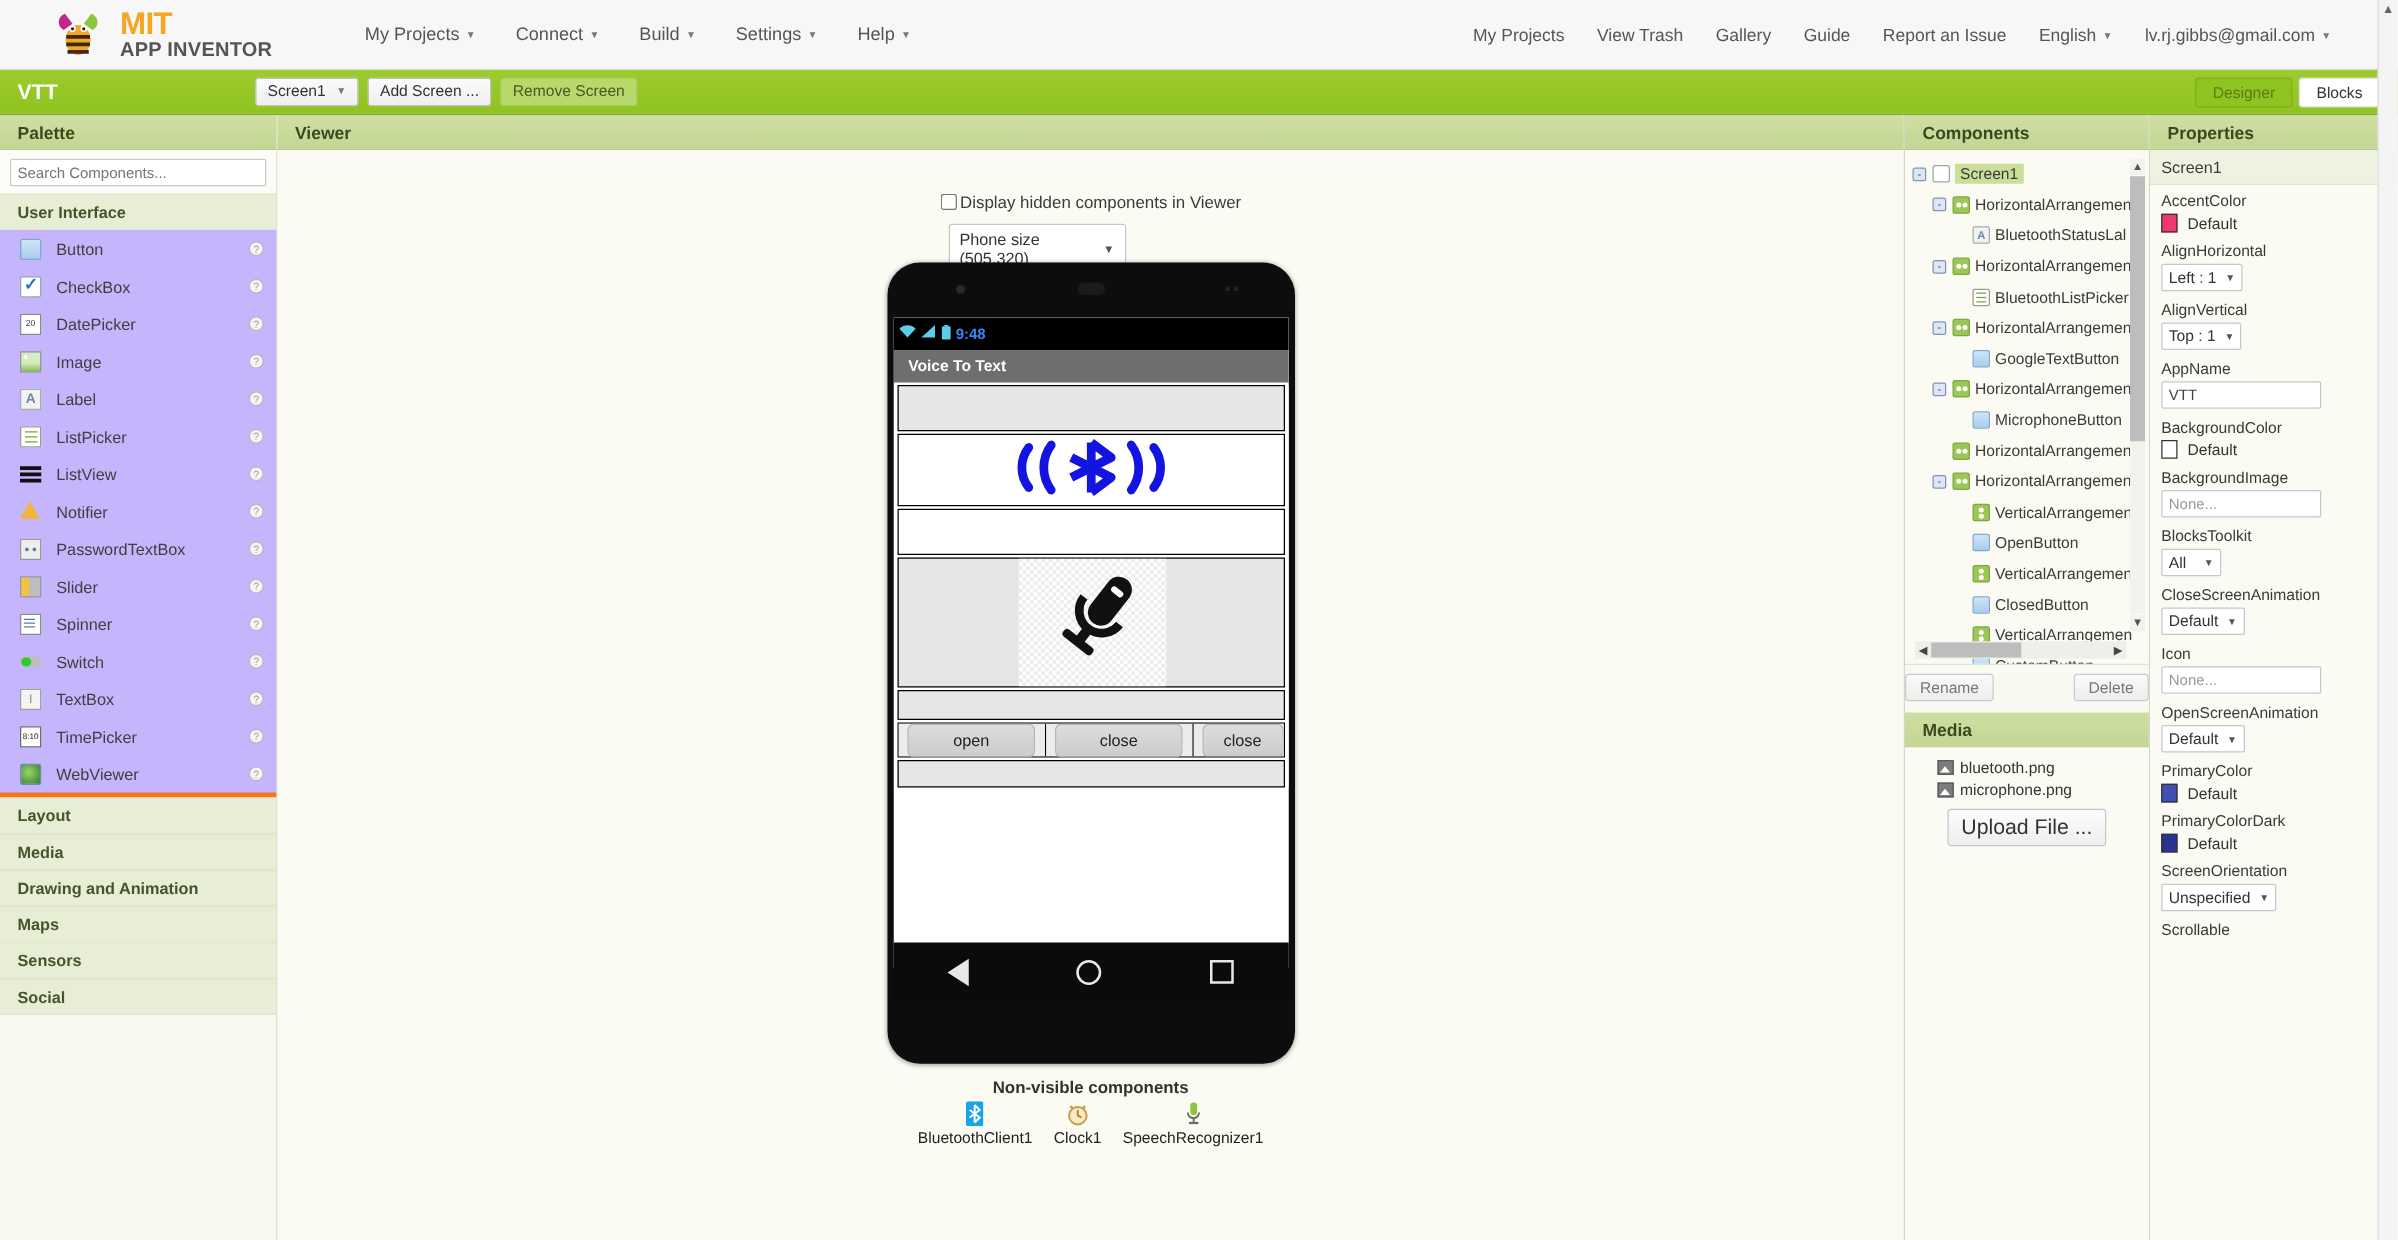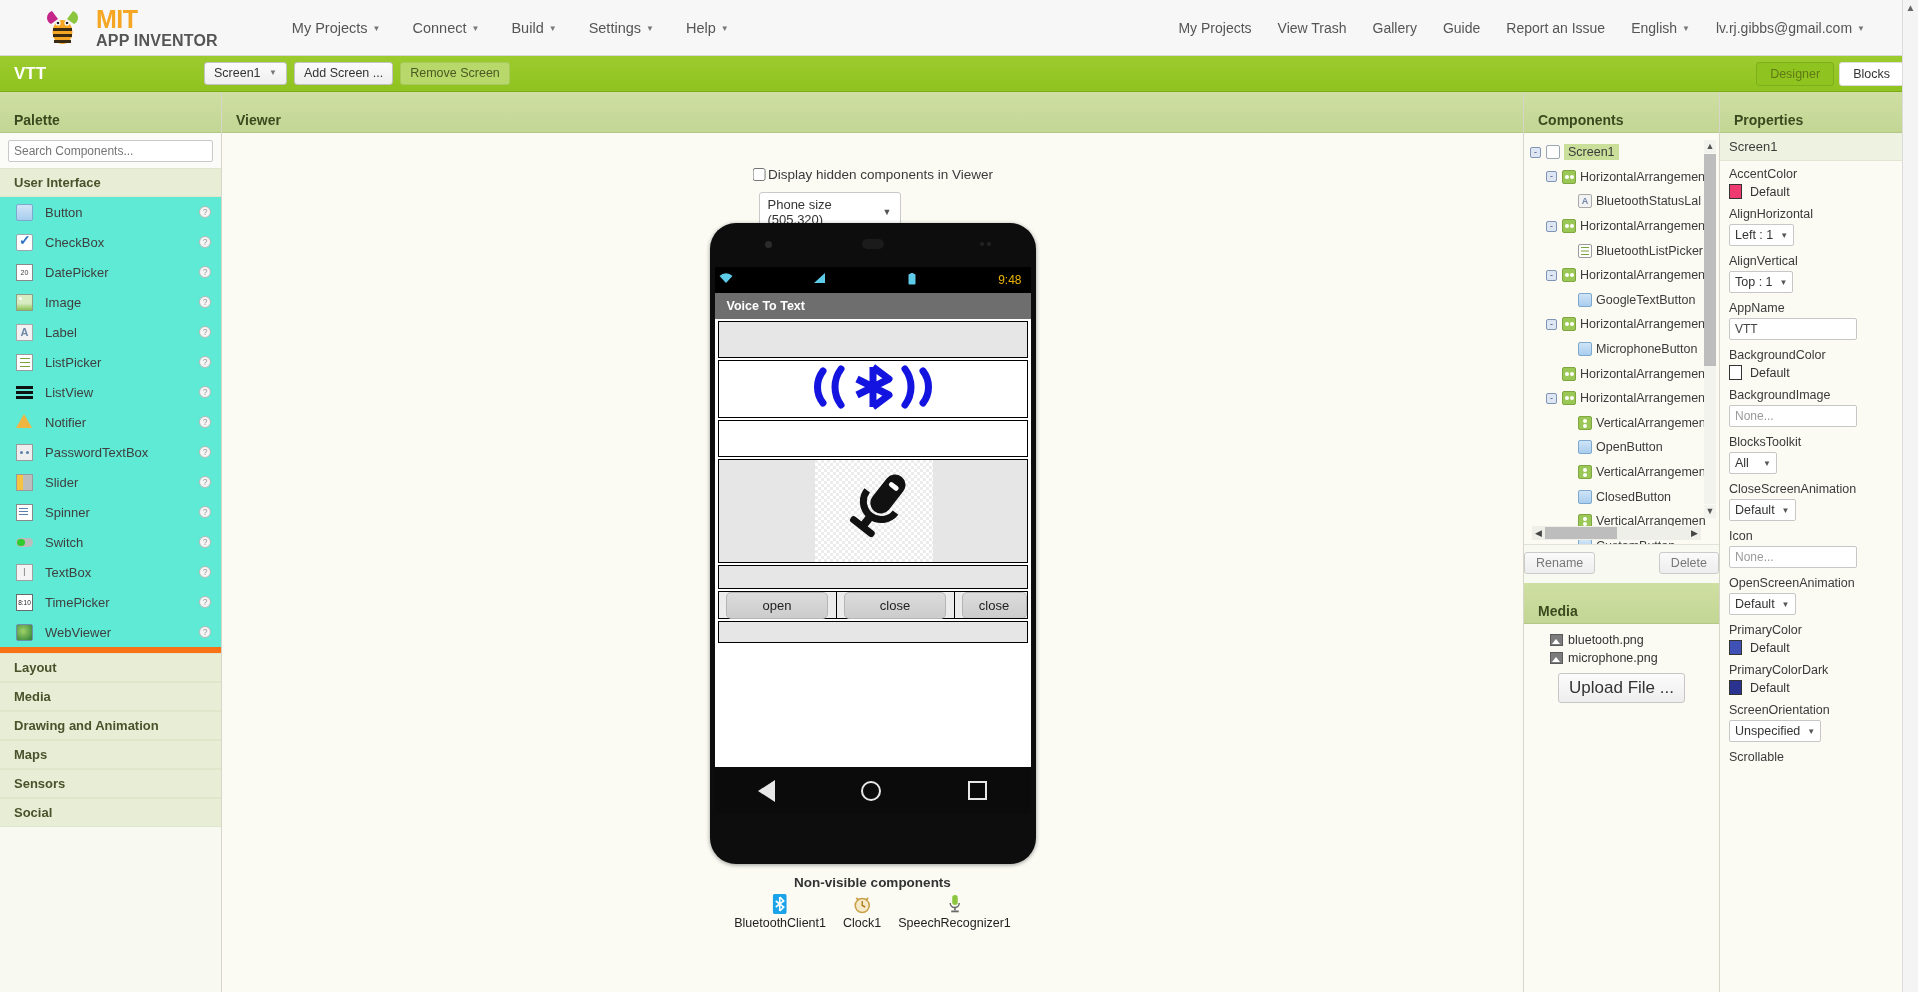--- a/index.html
+++ b/index.html
@@ -60,37 +60,37 @@
   .tabswitch .tb.inactive { background:#8fc31f; color:#5f7a16; border:1px solid #7fae1c;}
   .tabswitch .tb.active { background:#fff; color:#333; border:1px solid #ddd;}
 
   
   .workarea { display:flex; height: calc(992px - 56px - 36px); }
 
   .panelhdr {
     background: linear-gradient(to bottom,#cfdfa3,#c3d694);
     border-bottom:1px solid #b3c884;
     font-size:14px; font-weight:bold; color:#3b4a1e;
-    padding:20px 14px; height:38px;
+    padding:6px 14px; height:28px;
   }
 
   
   .palette { width:222px; background:#f8f9f1; border-right:1px solid #d5d5c8; display:flex; flex-direction:column;}
   .searchrow { padding:7px 8px 6px 8px; background:#fbfbf7;}
   .searchrow input {
     width:100%; font-size:12px; padding:3px 5px; color:#777;
     border:1px solid #c9c9c9; border-radius:2px; outline:none;
     font-family:"Liberation Sans", sans-serif;
   }
   .cat-hdr {
     background:#e8eed6; border-top:1px solid #dfe6c9; border-bottom:1px solid #dfe6c9;
     font-size:13px; font-weight:bold; color:#48522b; padding:6px 14px;
     cursor:pointer;
   }
-  .cat-body { background:#5eead4; border-bottom:6px solid #f97316;}
+  .cat-body { background:#c4b5fd; border-bottom:4px solid #f97316;}
   .palitem {
     display:flex; align-items:center; padding:4px 8px 4px 16px; cursor:pointer; position:relative;
     height:30px;
   }
   .palitem .ico { width:17px; height:17px; margin-right:12px; flex:0 0 auto; position:relative;}
   .palitem .lbl { font-size:13px; color:#3f3f3f; }
   .palitem .qm {
     position:absolute; right:10px; width:12px; height:12px; border-radius:50%;
     border:1px solid #b8b8b8; color:#9a9a9a; font-size:8.5px; line-height:10px; text-align:center;
     background:#f5f5f5;
@@ -147,21 +147,21 @@
     box-shadow:0 1px 4px rgba(0,0,0,.4);
   }
   .phone-top { height:44px; position:relative;}
   .ptdot{ position:absolute; top:18px; width:7px;height:7px;border-radius:50%;background:#2b2b2b;}
   .ptspk{ position:absolute; top:16px; left:50%; margin-left:-11px; width:22px;height:10px;border-radius:5px;background:#1b1b1b;}
   .ptsen{ position:absolute; top:19px; right:52px; width:4px;height:4px;border-radius:50%;background:#232323;box-shadow:7px 0 0 #232323;}
   .pscreen {
     position:absolute; left:5px; right:5px; top:44px; height:520px;
     background:#fff; overflow:hidden;
   }
-  .statusbar{ height:26px; background:#000; display:flex; align-items:center; justify-content:space-between; padding-right:9px; color:#eab308; font-size:12.5px;}
+  .statusbar{ height:26px; background:#000; display:flex; align-items:center; justify-content:flex-start; padding-right:9px; color:#3b82f6; font-size:12.5px;font-weight:bold;}
   .statusbar .sicon{ margin-left:4px; font-size:12px;}
   .apptitle{ height:26px; background:#6e6e6e; color:#fff; font-size:12.5px; font-weight:bold; display:flex; align-items:center; padding-left:12px;}
   .formbody{ background:#fff; padding:0; }
   .harr { border:1px solid #000; margin:2px 3px; background:#e6e6e6; }
   .harr.wh { background:#fff; }
   .blank-h { height:37px; }
   .btmnav{ position:absolute; left:5px; right:5px; bottom:50px; height:47px; background:#0b0b0b; display:flex; align-items:center; justify-content:space-around;}
   .nav-back{ width:0;height:0;border-top:11px solid transparent;border-bottom:11px solid transparent;border-right:17px solid #e8e8e8;}
   .nav-home{ width:20px;height:20px;border:2.5px solid #e8e8e8;border-radius:50%;}
   .nav-rec{ width:19px;height:19px;border:2.5px solid #e8e8e8;}

